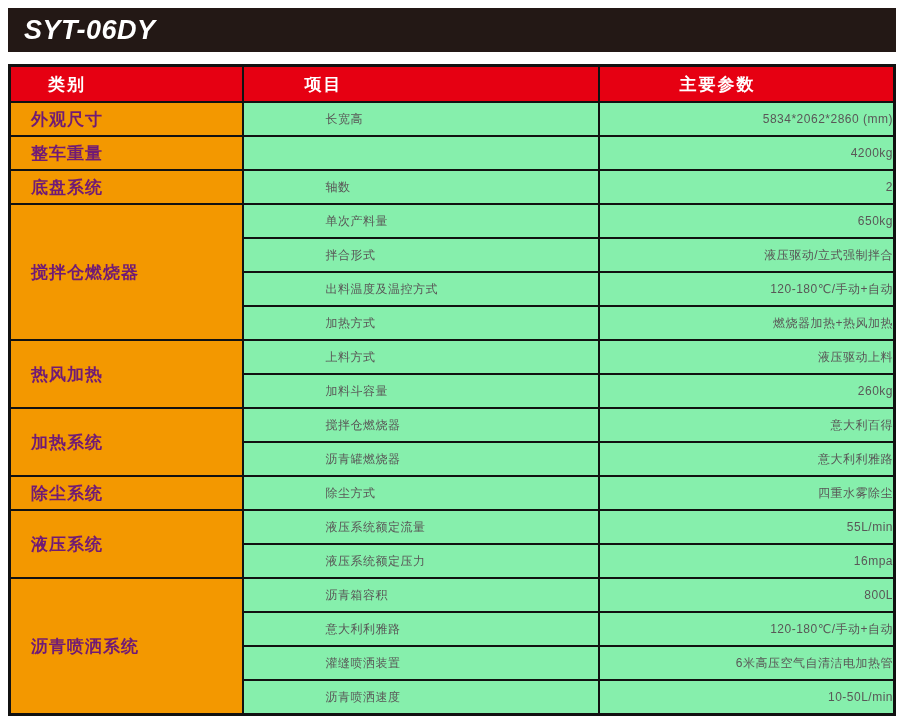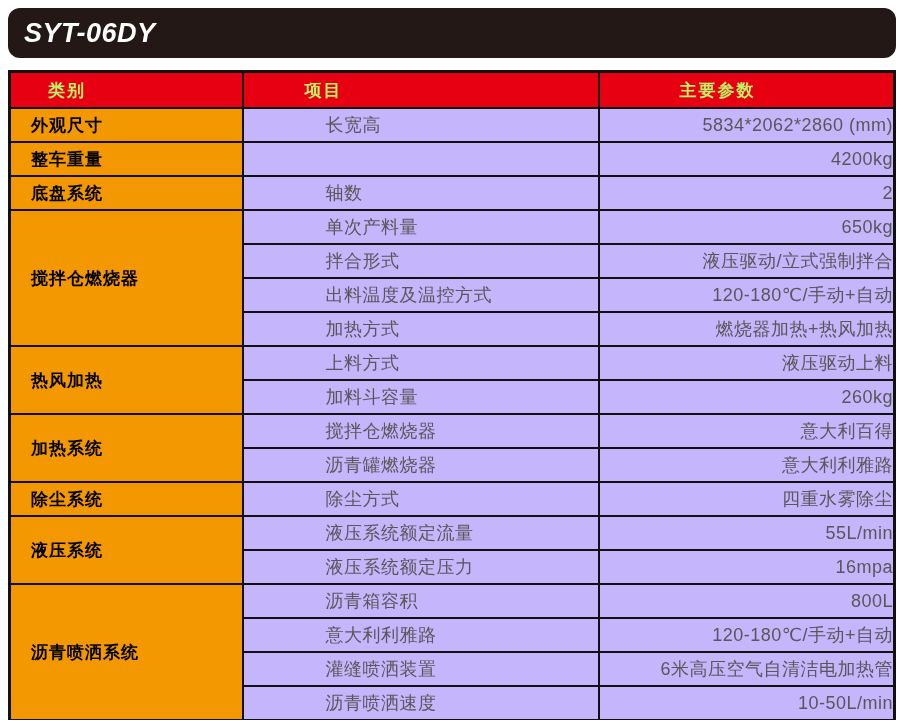--- a/index.html
+++ b/index.html
@@ -1,50 +1,50 @@
 <!DOCTYPE html>
 <html><head>
 <meta charset="utf-8">
 <style>
   html,body{margin:0;padding:0;background:#ffffff;}
   body{width:904px;height:720px;font-family:"Liberation Sans","DejaVu Sans",sans-serif;}
   .page{box-sizing:border-box;width:904px;height:720px;padding:8px;}
   .title-bar{
-    box-sizing:border-box;height:50px;background:#231815;color:#ffffff;
-    display:flex;align-items:center;padding-left:16px;border-radius:12px;
+    box-sizing:border-box;height:44px;background:#231815;color:#ffffff;
+    display:flex;align-items:center;padding-left:16px;
   }
   .title-model{
     font-style:italic;font-weight:800;font-size:27px;letter-spacing:0.5px;
     padding-right:12px;line-height:1;
   }
   .title-name{font-weight:700;font-size:20px;line-height:1;letter-spacing:1px;}
   .spec-table{
     width:888px;margin-top:12px;border-collapse:collapse;table-layout:fixed;
     border:3px solid #111111;
   }
   .spec-table col.c1{width:233px;}
   .spec-table col.c2{width:356px;}
   .spec-table col.c3{width:296px;}
   .spec-table th,.spec-table td{
     border:2px solid #111111;padding:0;vertical-align:middle;text-align:left;
     overflow:hidden;white-space:nowrap;
   }
   .spec-table th{
-    background:#e60012;color:#bef264;font-size:17px;font-weight:700;
+    background:#e60012;color:#ffffff;font-size:17px;font-weight:700;
     height:34px;letter-spacing:2px;
   }
   th.h-cat{padding-left:37px;}
   th.h-item{padding-left:61px;}
   th.h-val{padding-left:80px;}
   td.cat{
-    background:#f39800;color:#000000;font-weight:700;font-size:17px;
+    background:#f39800;color:#701a75;font-weight:700;font-size:17px;
     padding-left:20px;letter-spacing:1px;margin-top:16px;
   }
   td.item,td.val{
-    background:#c4b5fd;color:#595757;font-size:18px;height:32px;letter-spacing:0.5px;
+    background:#86efac;color:#595757;font-size:12px;height:32px;letter-spacing:0.5px;
   }
   td.item{padding-left:82px;}
   td.val{padding-left:60px;text-align:right;}
 </style>
 </head>
 <body>
 
 <div class="page">
 
   <div class="title-bar">

